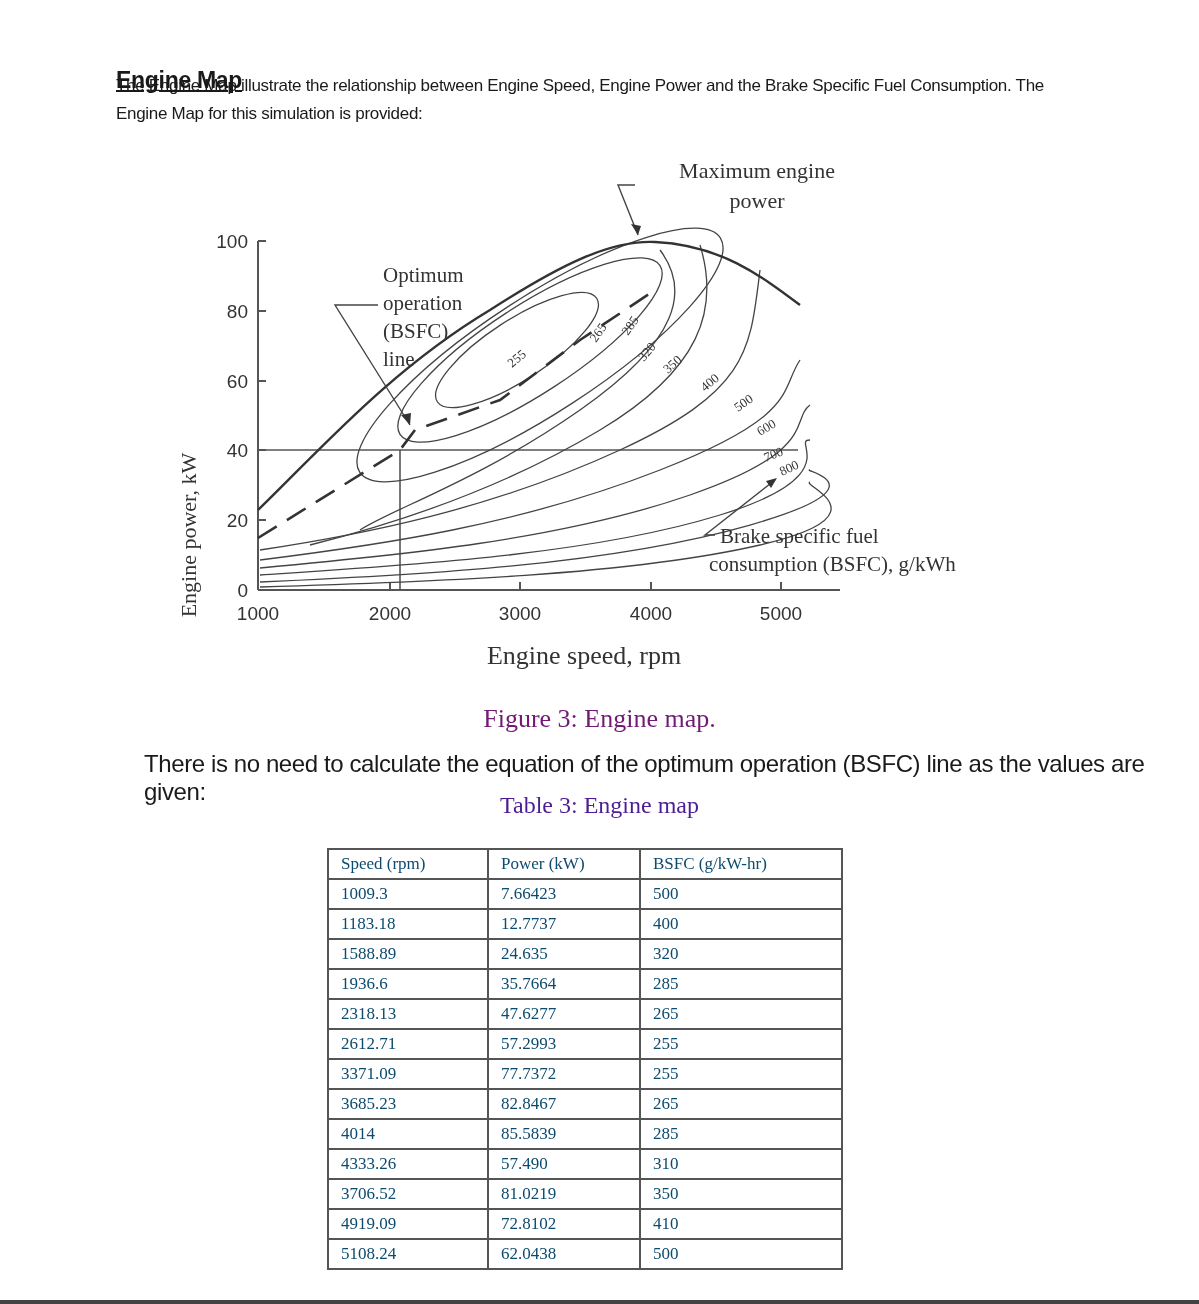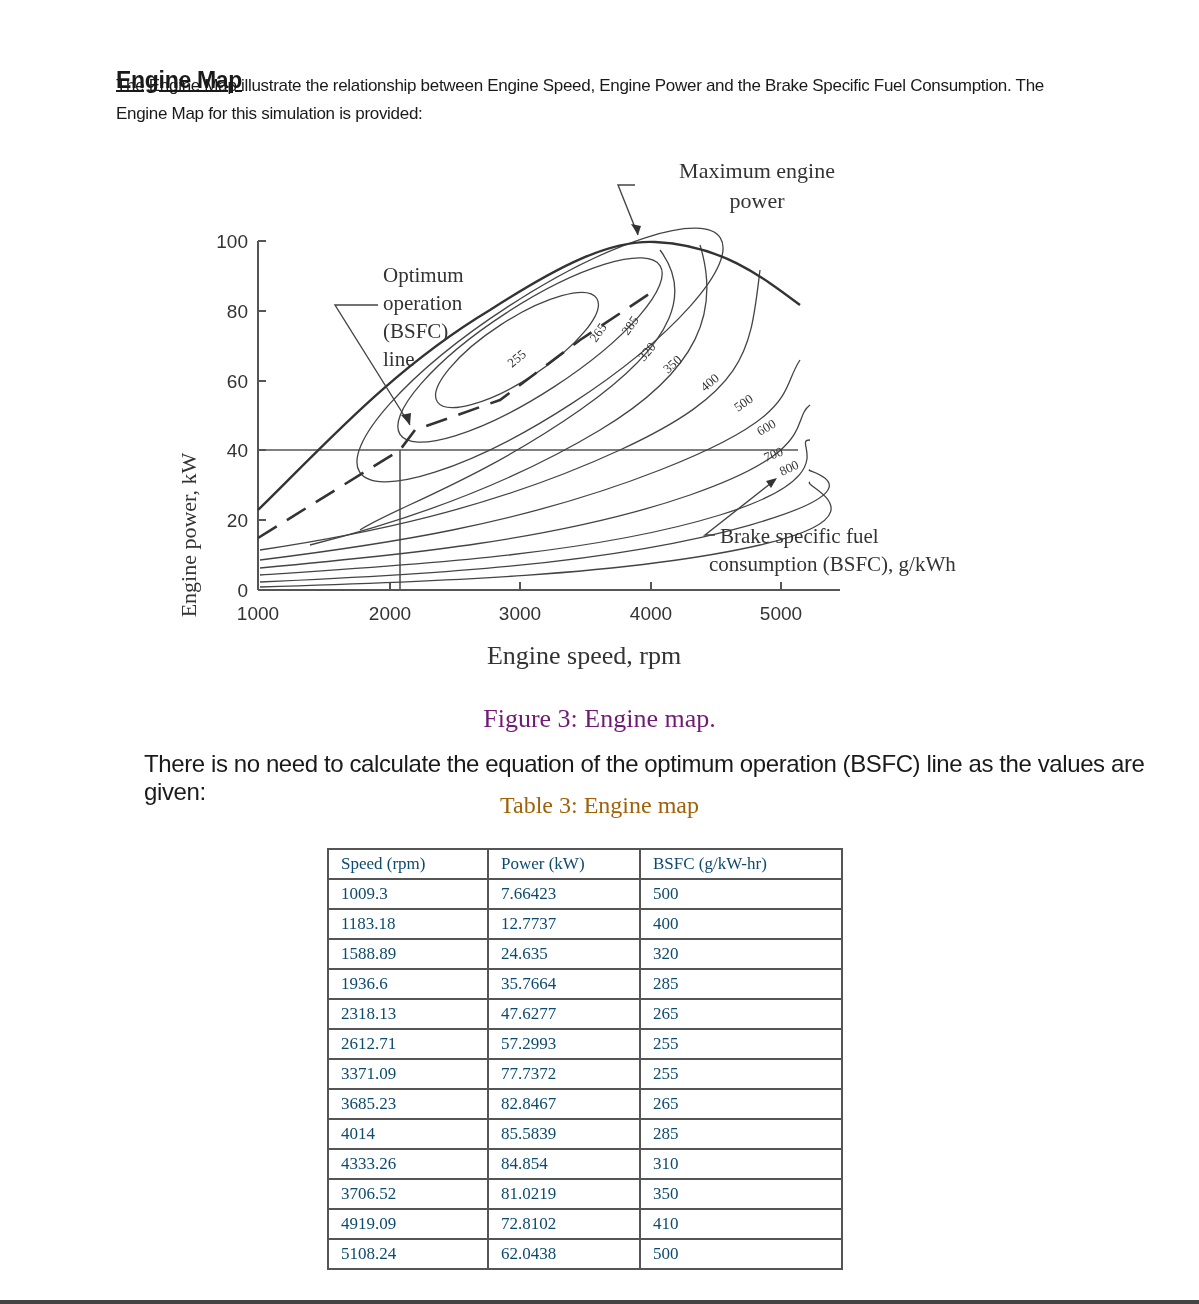--- a/index.html
+++ b/index.html
@@ -4,21 +4,21 @@
 <style>
   html, body { margin: 0; padding: 0; background: #ffffff; }
   body { width: 1199px; height: 1304px; position: relative; overflow: hidden; color: #1a1a1a; }
   .sans { font-family: "Liberation Sans", "DejaVu Sans", sans-serif; }
   .serif { font-family: "Liberation Serif", "DejaVu Serif", serif; }
   #heading { position: absolute; left: 116px; top: 20px; font-size: 23px; font-weight: bold; text-decoration: underline; letter-spacing: -0.3px; margin-top: 47px; }
   #intro { position: absolute; left: 116px; top: 72px; width: 960px; font-size: 17px; line-height: 28px; letter-spacing: -0.3px; }
   #figure { position: absolute; left: 160px; top: 150px; width: 880px; height: 540px; }
   #caption { position: absolute; left: 0; width: 1199px; top: 704px; text-align: center; font-size: 26px; color: #701a75; }
   #note { position: absolute; left: 116px; top: 750px; font-size: 24px; letter-spacing: -0.4px; margin-left: 28px; }
-  #table-caption { position: absolute; left: 0; width: 1199px; top: 792px; text-align: center; font-size: 24px; color: #a16207; }
+  #table-caption { position: absolute; left: 0; width: 1199px; top: 792px; text-align: center; font-size: 24px; color: #4c1d95; }
   #table { position: absolute; left: 327px; top: 848px; border-collapse: collapse; font-size: 17px; color: #0c4a6e; }
   #table th, #table td { border: 2px solid #555; padding: 0 10px 0 12px; height: 28px; text-align: left; font-weight: normal; white-space: nowrap; }
   #table th.c0, #table td.c0 { width: 136px; }
   #table th.c1, #table td.c1 { width: 128px; }
   #table th.c2, #table td.c2 { width: 178px; }
   #bottom-rule { position: absolute; left: 0; top: 1300px; width: 1199px; height: 4px; background: #444; }
   svg text { font-family: "Liberation Serif", "DejaVu Serif", serif; fill: #333; }
   svg .axnum { font-family: "Liberation Sans", "DejaVu Sans", sans-serif; font-size: 19px; fill: #333; }
 </style>
 </head>
@@ -176,21 +176,21 @@
         <td class="c1">82.8467</td>
         <td class="c2">265</td>
       </tr>
     <tr>
         <td class="c0">4014</td>
         <td class="c1">85.5839</td>
         <td class="c2">285</td>
       </tr>
     <tr>
         <td class="c0">4333.26</td>
-        <td class="c1">84.854</td>
+        <td class="c1">57.490</td>
         <td class="c2">310</td>
       </tr>
     <tr>
         <td class="c0">3706.52</td>
         <td class="c1">81.0219</td>
         <td class="c2">350</td>
       </tr>
     <tr>
         <td class="c0">4919.09</td>
         <td class="c1">72.8102</td>

